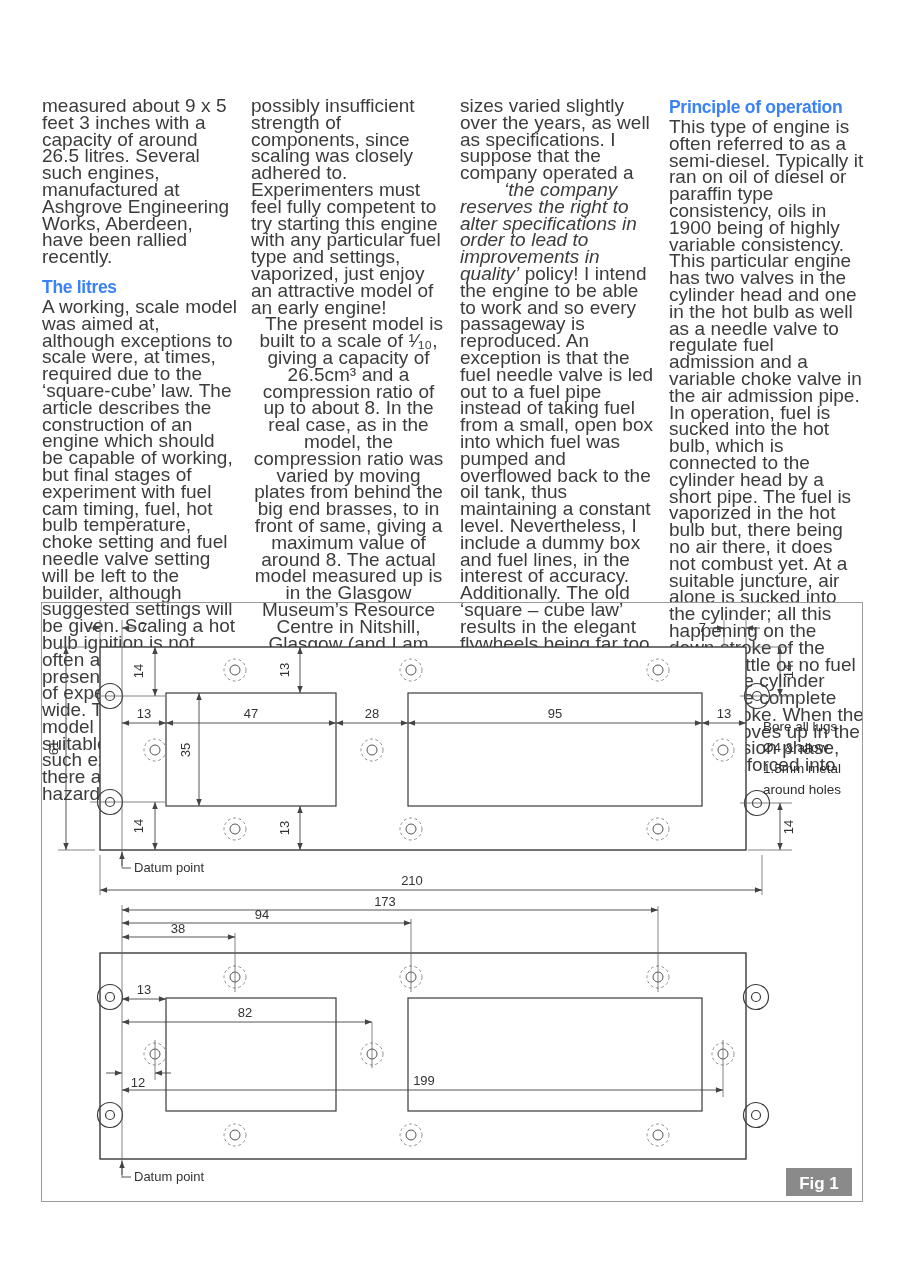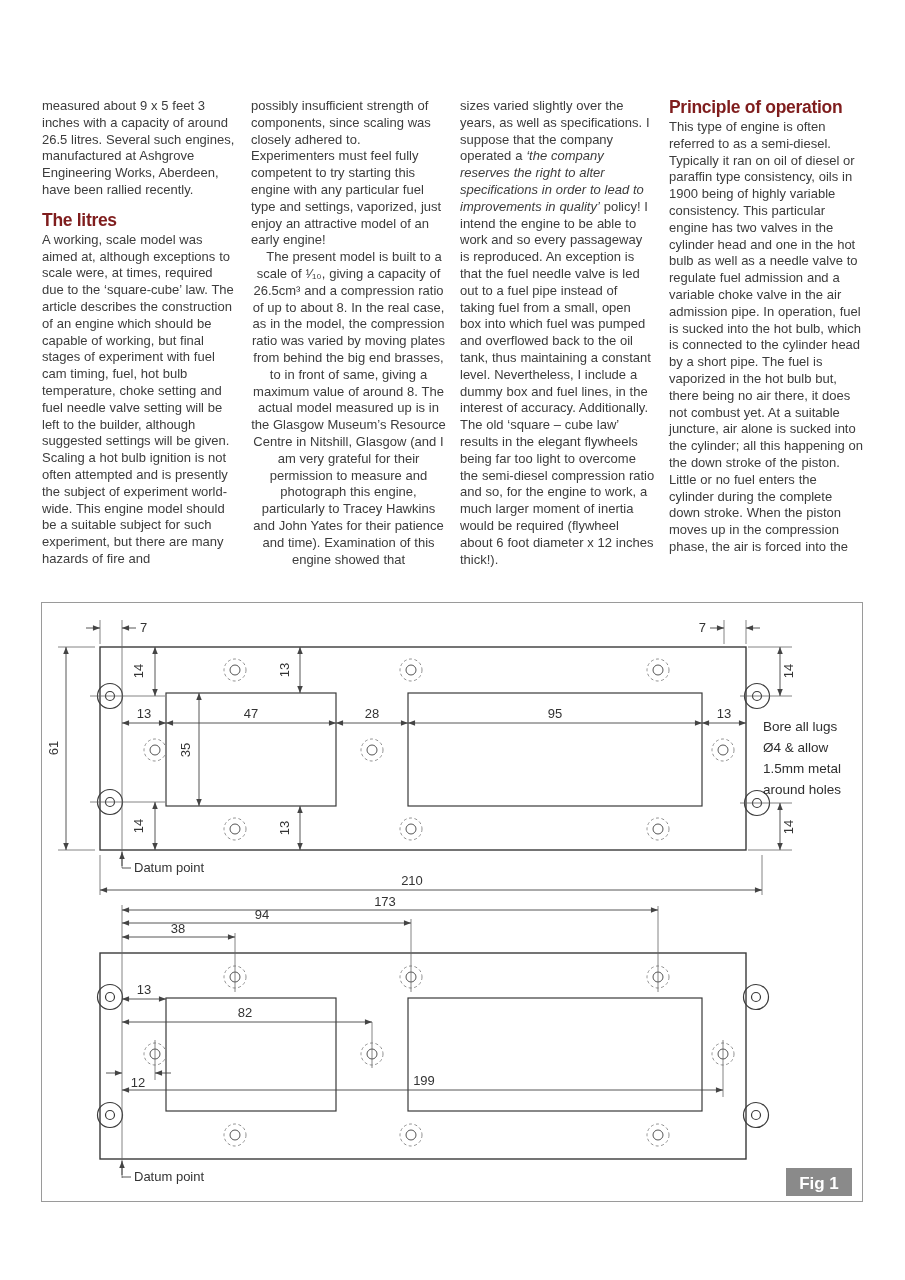--- a/index.html
+++ b/index.html
@@ -7,30 +7,30 @@
     width:905px;height:1280px;background:#ffffff;position:relative;
     font-family:"Liberation Sans","DejaVu Sans",sans-serif;color:#3c3c3c;
     overflow:hidden;
   }
   .cols{
     position:absolute;left:42px;top:98px;width:822px;
     display:flex;gap:14px;
   }
   .col{width:195px;flex:0 0 195px;}
   .col p{
-    margin:0;font-size:13px;line-height:16.8px;color:#3c3c3c;
+    margin:0;font-size:19px;line-height:16.8px;color:#3c3c3c;
     text-align:left;word-spacing:0.2px;
   }
   .col p.indent{text-indent:11px;text-align:center;}
   .col h2{
     margin:12px 0 2px 0;font-size:17.5px;line-height:19px;
-    font-weight:bold;color:#7f1d1d;letter-spacing:-0.3px;
+    font-weight:bold;color:#3b82f6;letter-spacing:-0.3px;
   }
   .col h2.first{margin-top:0;}
-  .col em{}
+  .col em{margin-left:44px;}
   .figure-box{
     position:absolute;left:40px;top:600px;width:826px;height:606px;
   }
   .footer{
     position:absolute;left:42px;top:1296px;width:820px;
     display:flex;justify-content:center;align-items:baseline;
     font-size:14px;color:#333;
   }
   .footer .mag{font-weight:bold;color:#1d1d1d;padding-left:8px;}
   .footer .right{font-size:14.5px;}

